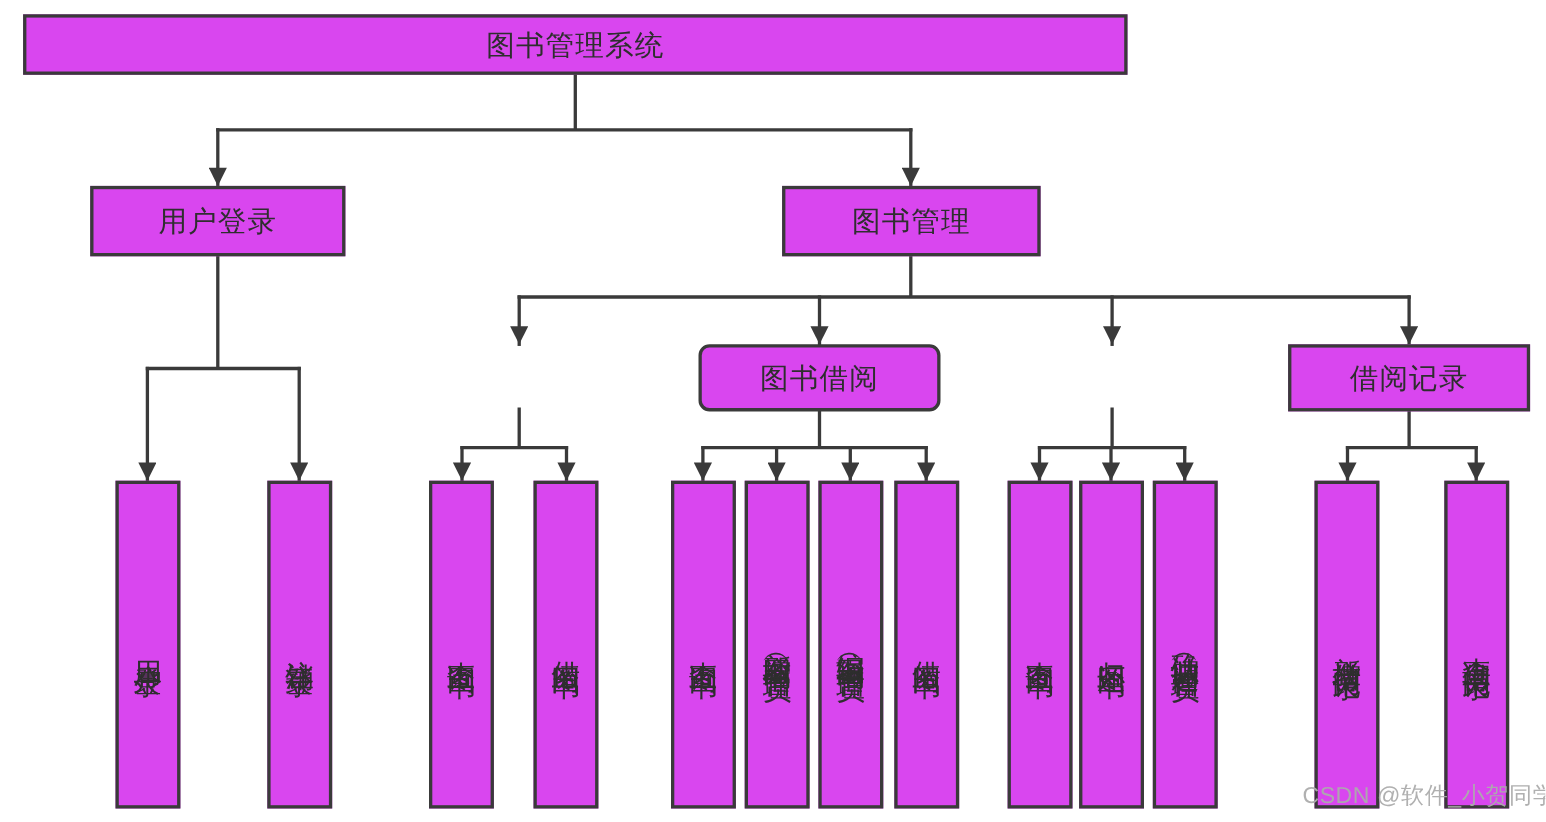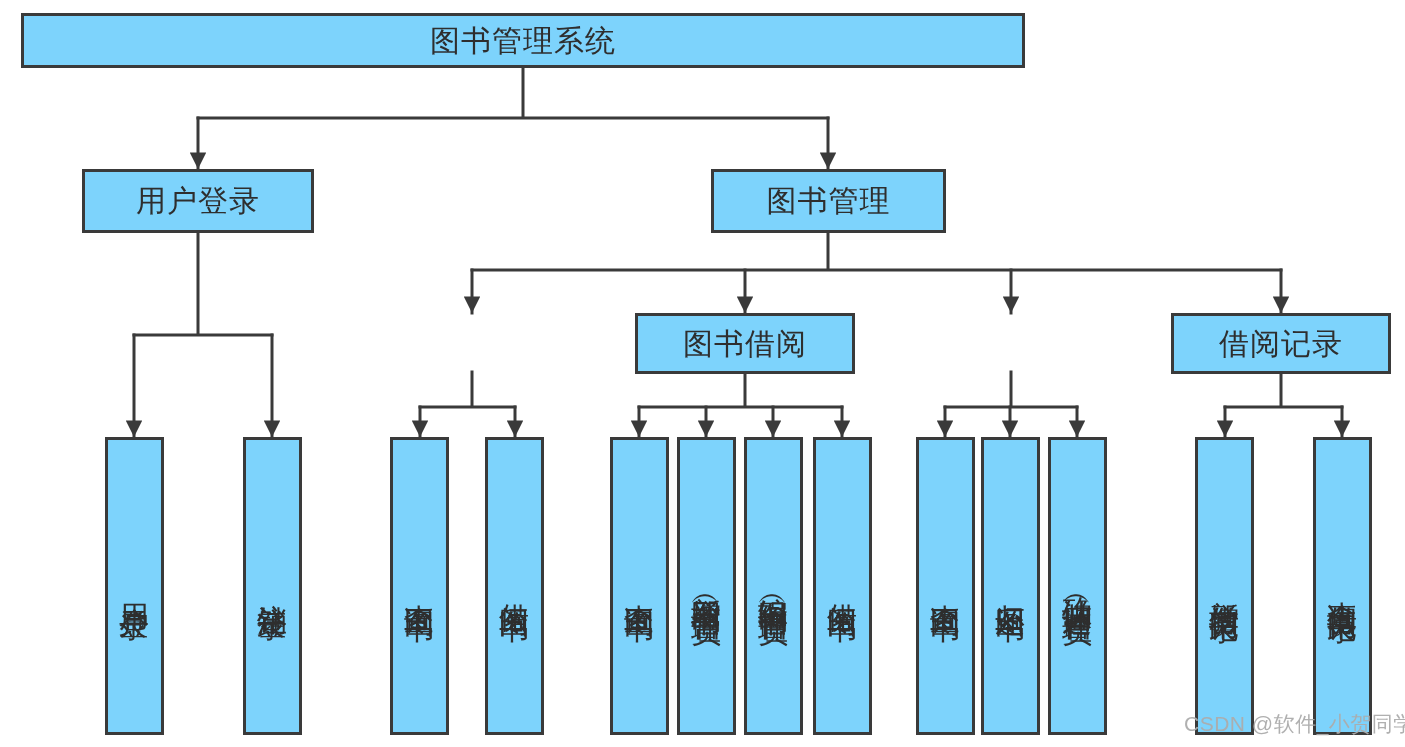--- a/index.html
+++ b/index.html
@@ -14,25 +14,25 @@
   }
   .wires {
     position: absolute;
     left: 0; top: 0;
     width: 1405px; height: 747px;
   }
   .node {
     position: absolute;
     box-sizing: border-box;
     border: 3px solid #3a3a3a;
-    background: #7dd3fc;
+    background: #d946ef;
     display: flex;
     align-items: center;
     justify-content: center;
-    font-size: 30px;
+    font-size: 26px;
     line-height: 1;
     color: #2e2e2e;
     letter-spacing: 1px;
   }
   .leaf .label {
     writing-mode: vertical-rl;
     text-orientation: mixed;
     letter-spacing: 3px;
     line-height: 1.1;
   }
@@ -100,21 +100,21 @@
     <span class="label">图书管理系统</span>
   </div>
 
   <div class="node" style="left:82px; top:169px; width:232px; height:64px;">
     <span class="label">用户登录</span>
   </div>
   <div class="node" style="left:711px; top:169px; width:235px; height:64px;justify-content:center;">
     <span class="label">图书管理</span>
   </div>
 
-  <div class="node" style="left:635px; top:313px; width:220px; height:61px;">
+  <div class="node" style="left:635px; top:313px; width:220px; height:61px;border-radius:10px;">
     <span class="label">图书借阅</span>
   </div>
   <div class="node" style="left:1171px; top:313px; width:220px; height:61px;">
     <span class="label">借阅记录</span>
   </div>
 
   <div class="node leaf" style="left:105px; top:437px; width:59px; height:298px;">
     <span class="label">用户登录</span>
   </div>
   <div class="node leaf" style="left:243px; top:437px; width:59px; height:298px;">

